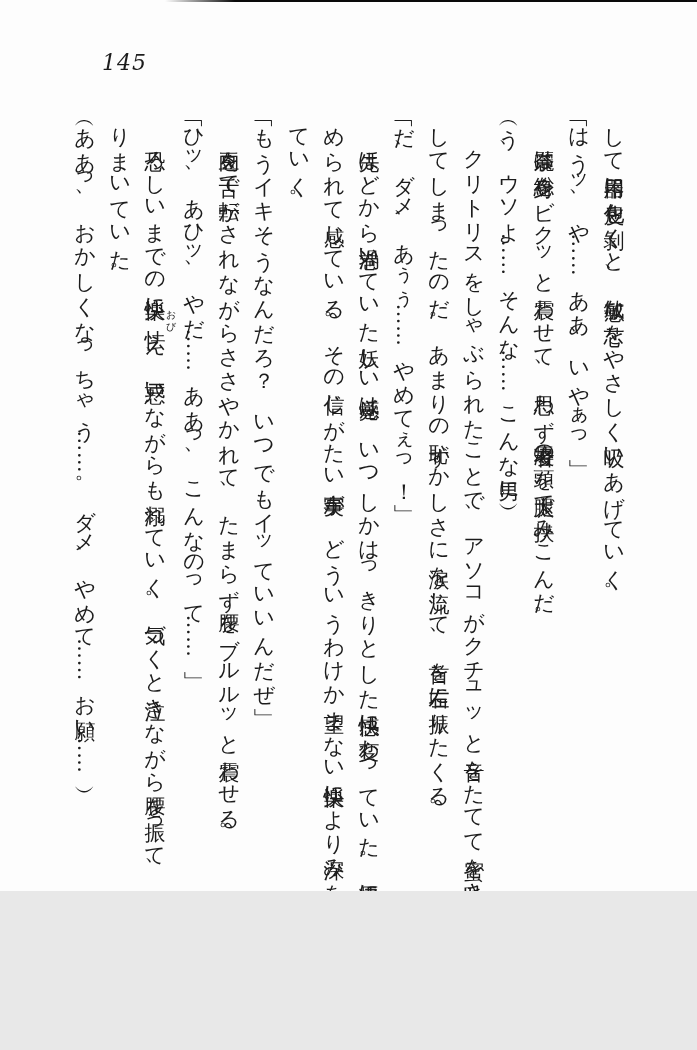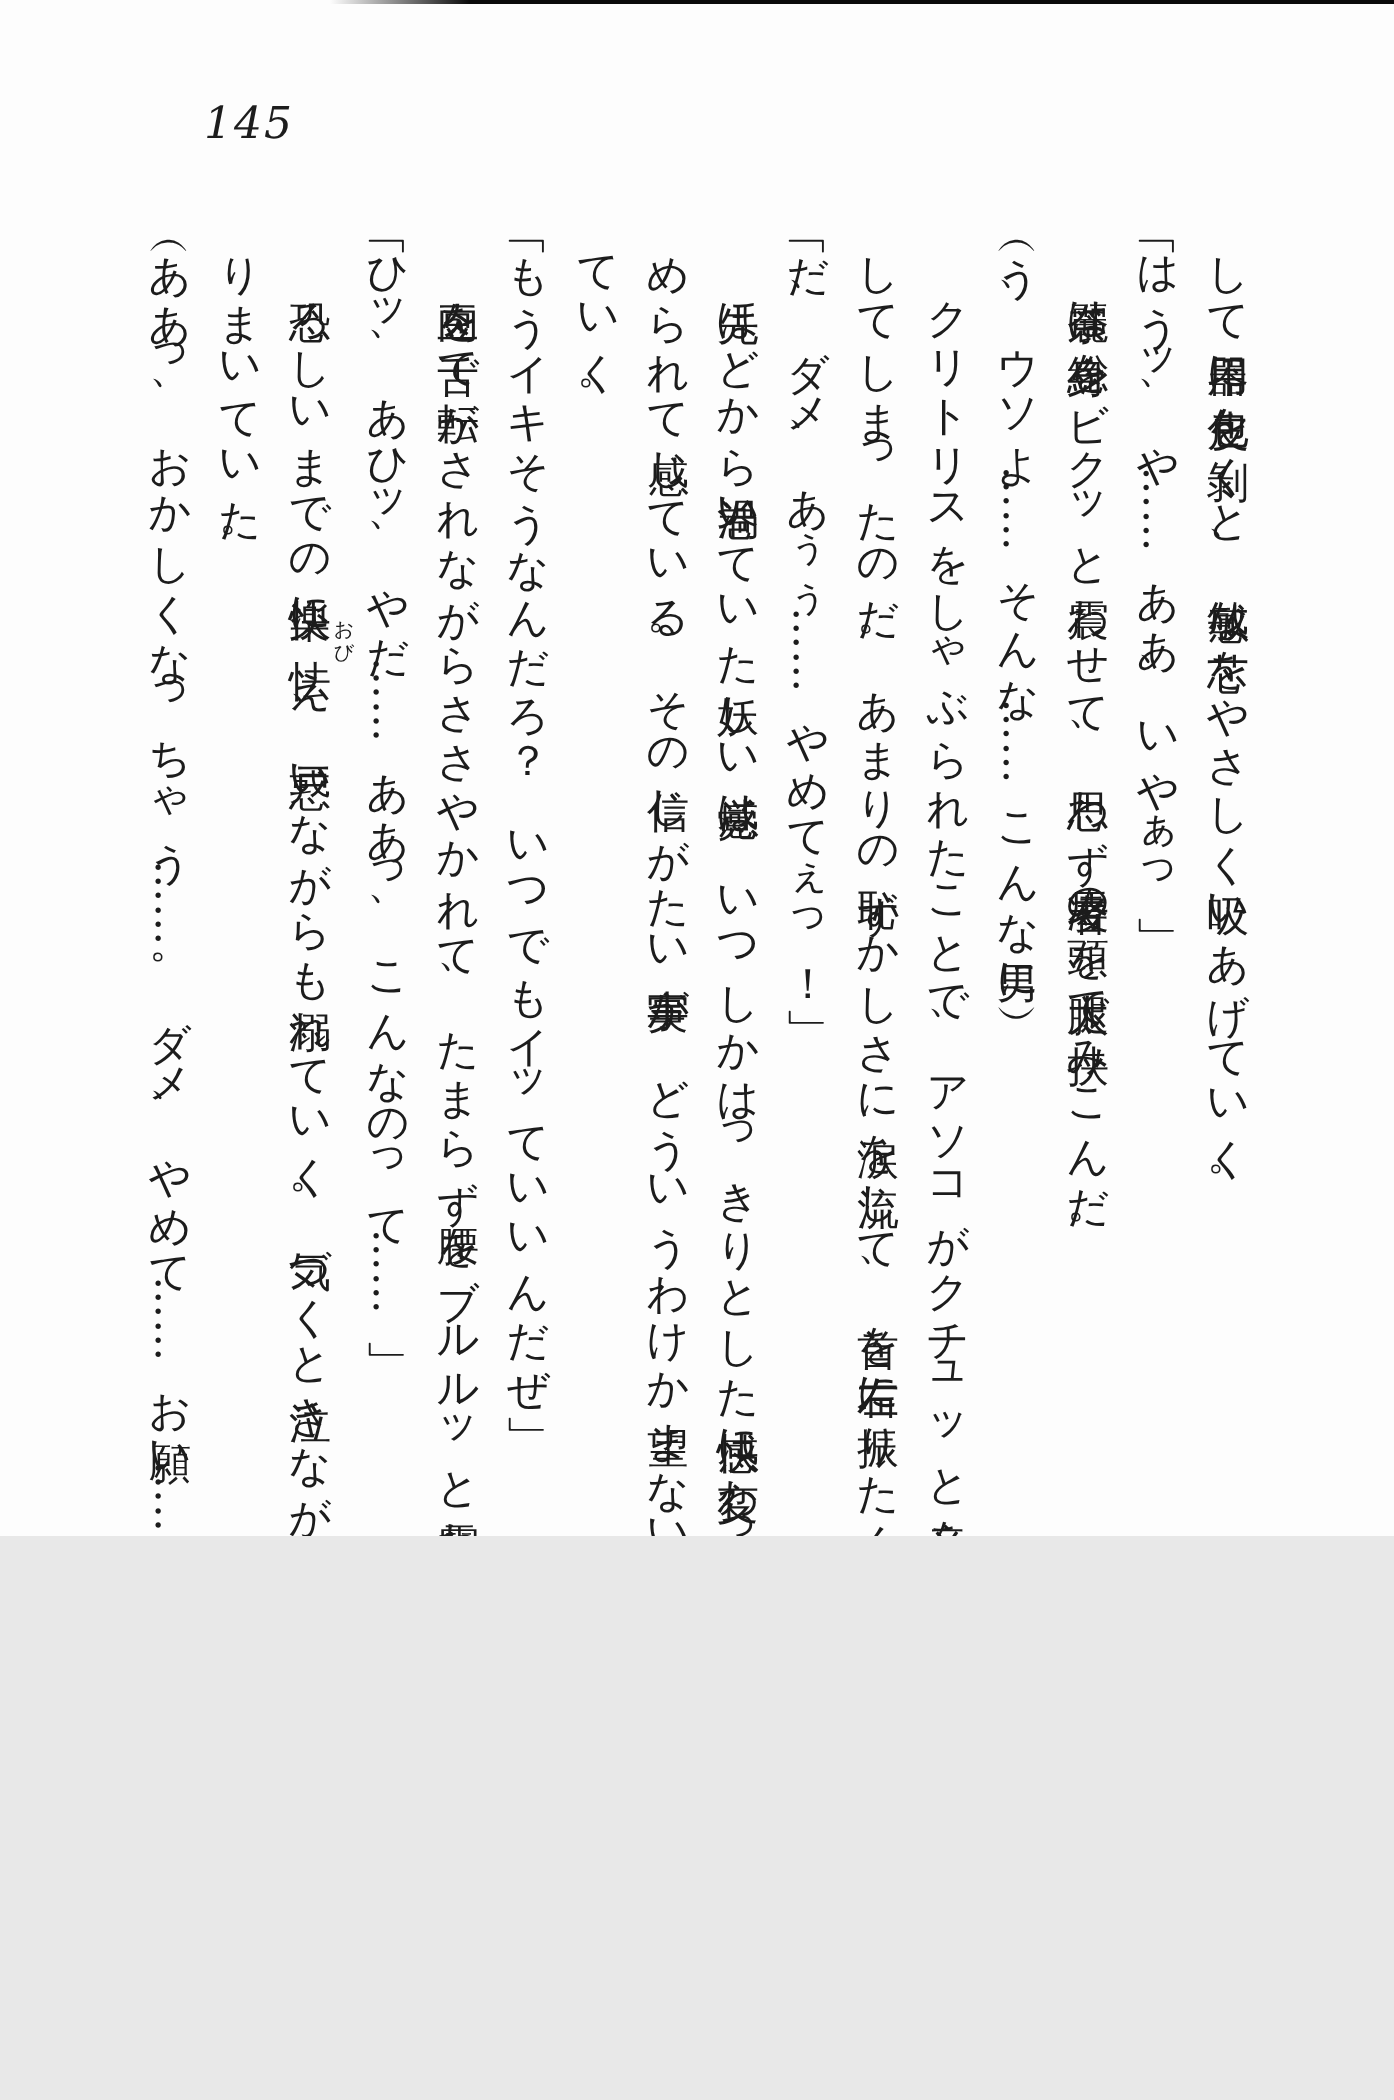--- a/index.html
+++ b/index.html
@@ -3,21 +3,21 @@
 <meta charset="utf-8">
 <style>
   html, body {
     margin: 0;
     padding: 0;
     background: #e8e8e8;
   }
   .page {
     position: relative;
     width: 697px;
-    height: 768px;
+    height: 891px;
     background: #fdfdfd;
     overflow: hidden;
     font-family: "DejaVu Serif", "Liberation Serif", serif;
   }
   .scan-edge-top {
     position: absolute;
     top: 0;
     left: 165px;
     right: 0;
     height: 2px;

